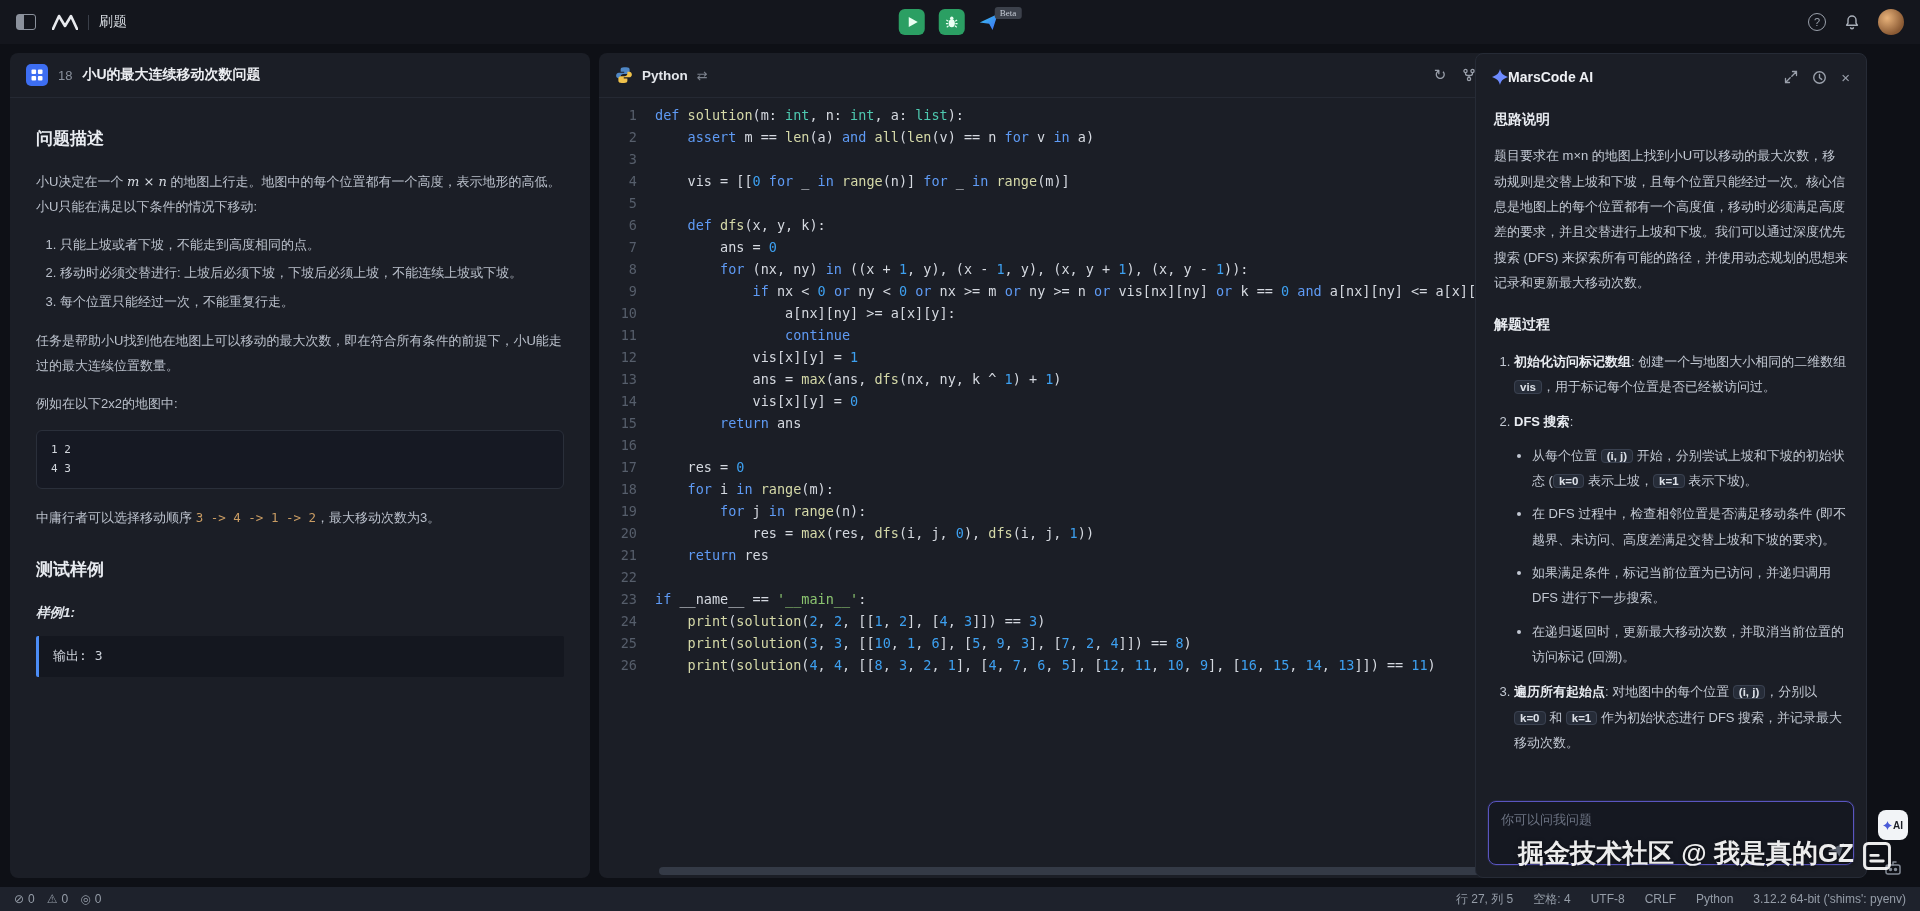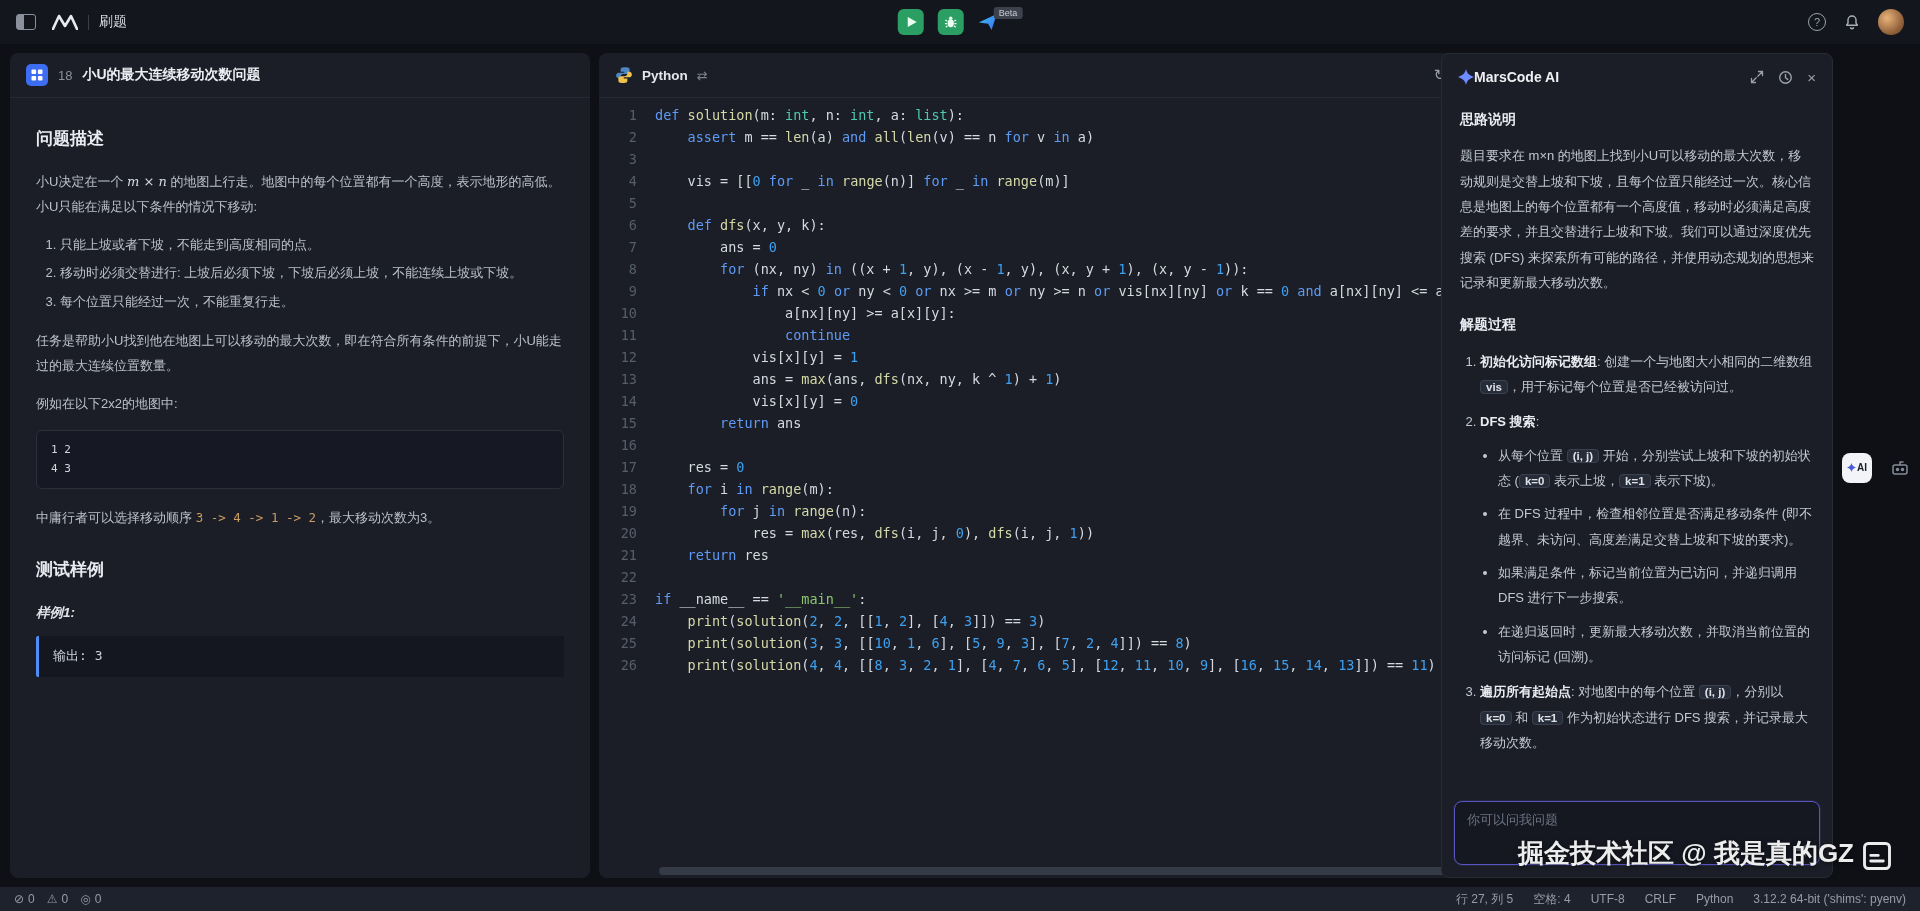--- a/index.html
+++ b/index.html
@@ -11,21 +11,21 @@
   .topbar { flex:0 0 44px; background:#14161d; display:flex; align-items:center; padding:0 16px; position:relative; z-index:3; }
   .tb-left { display:flex; align-items:center; gap:16px; }
   .toggle-icon { width:20px; height:16px; border:1.5px solid #8b919c; border-radius:3px; position:relative; cursor:pointer; }
   .toggle-icon::before { content:""; position:absolute; left:0; top:0; bottom:0; width:7px; background:#8b919c; }
   .logo { display:flex; align-items:center; gap:10px; cursor:pointer; }
   .logo-divider { width:1px; height:15px; background:#3a3f49; }
   .logo-text { color:#d6dae0; font-size:14px; }
   .tb-center { position:absolute; left:50%; top:0; transform:translateX(-50%); height:44px; display:flex; align-items:center; gap:14px; }
   .run-btn { width:26px; height:26px; border-radius:6px; background:#2b9f63; display:flex; align-items:center; justify-content:center; cursor:pointer; border:none; }
   .play-tri { width:0; height:0; border-left:9px solid #eafff2; border-top:5.5px solid transparent; border-bottom:5.5px solid transparent; margin-left:2px; }
-  .submit-wrap { display:flex; align-items:flex-start; cursor:pointer; position:relative; }
+  .submit-wrap { display:flex; align-items:flex-start; cursor:pointer; position:relative;font-family:Liberation Serif, serif; }
   .beta-badge { background:#3c414b; color:#c6ccd6; font-size:9px; line-height:12px; padding:0 5px; border-radius:3px; margin:-6px 0 0 -4px; }
   .tb-right { margin-left:auto; display:flex; align-items:center; gap:18px; }
   .help-circle { width:18px; height:18px; border:1.5px solid #9aa0ab; border-radius:50%; color:#9aa0ab; font-size:11px; display:flex; align-items:center; justify-content:center; cursor:pointer; }
   .bell { color:#aab0ba; cursor:pointer; display:flex; }
   .avatar { width:26px; height:26px; border-radius:50%; background:radial-gradient(circle at 35% 35%, #e8b27a, #8a5a34 70%); cursor:pointer; }
 
   
   .main { flex:1; min-height:0; display:flex; gap:9px; padding:9px 10px; }
   .left-col { flex:1; min-width:0; display:flex; flex-direction:row; gap:9px; }
   .work-row { flex:1; min-height:0; display:flex; gap:9px; }
@@ -87,21 +87,21 @@
   ol.ai-steps > li { margin-bottom:10px; }
   ul.ai-substeps { list-style:disc; padding-left:18px; margin-top:8px; }
   ul.ai-substeps li { margin-bottom:8px; }
   .chip { font-family:Liberation Sans, sans-serif; font-size:11.5px; font-weight:700; background:#262c38; border:1px solid #3a4150; border-radius:4px; padding:0 5px; color:#dde1e8; white-space:nowrap; }
   .ai-input { flex:0 0 64px; margin:10px 12px 12px; border:1px solid #5a55c0; box-shadow:0 0 0 1px rgba(90,85,192,.15); border-radius:8px; background:#151821; position:relative; padding:9px 34px 9px 12px; }
   .ai-input textarea { width:100%; height:100%; background:transparent; border:none; outline:none; resize:none; color:#d5d9e0; font-size:13px; font-family:"Liberation Sans","DejaVu Sans",sans-serif; }
   .ai-input textarea::placeholder { color:#6d7484; }
   .send-btn { position:absolute; right:8px; bottom:6px; background:none; border:none; color:#656c7a; cursor:pointer; display:flex; }
 
   
-  .right-strip { flex:0 0 34px; display:flex; align-items:center; padding-top:4px; gap:18px;justify-content:flex-end; }
+  .right-strip { flex:0 0 34px; display:flex; flex-direction:column; align-items:center; padding-top:4px; gap:18px;justify-content:flex-end; }
   .ai-badge { width:30px; height:30px; background:#f2f4f7; border-radius:8px; display:flex; align-items:center; justify-content:center; gap:1px; cursor:pointer; }
   .ai-badge-text { font-size:10px; font-weight:800; color:#1c1f27; }
   .strip-btn { background:none; border:none; cursor:pointer; display:flex; }
 
   
   .statusbar { flex:0 0 24px; background:#1e222c; display:flex; align-items:center; padding:0 14px; font-size:12px; color:#959da8; z-index:3; }
   .sb-left { display:flex; align-items:center; gap:12px; }
   .sb-counter { display:flex; align-items:center; gap:4px; cursor:pointer; }
   .sb-right { margin-left:auto; display:flex; align-items:center; gap:20px; }
   .sb-item { cursor:pointer; white-space:nowrap; }

